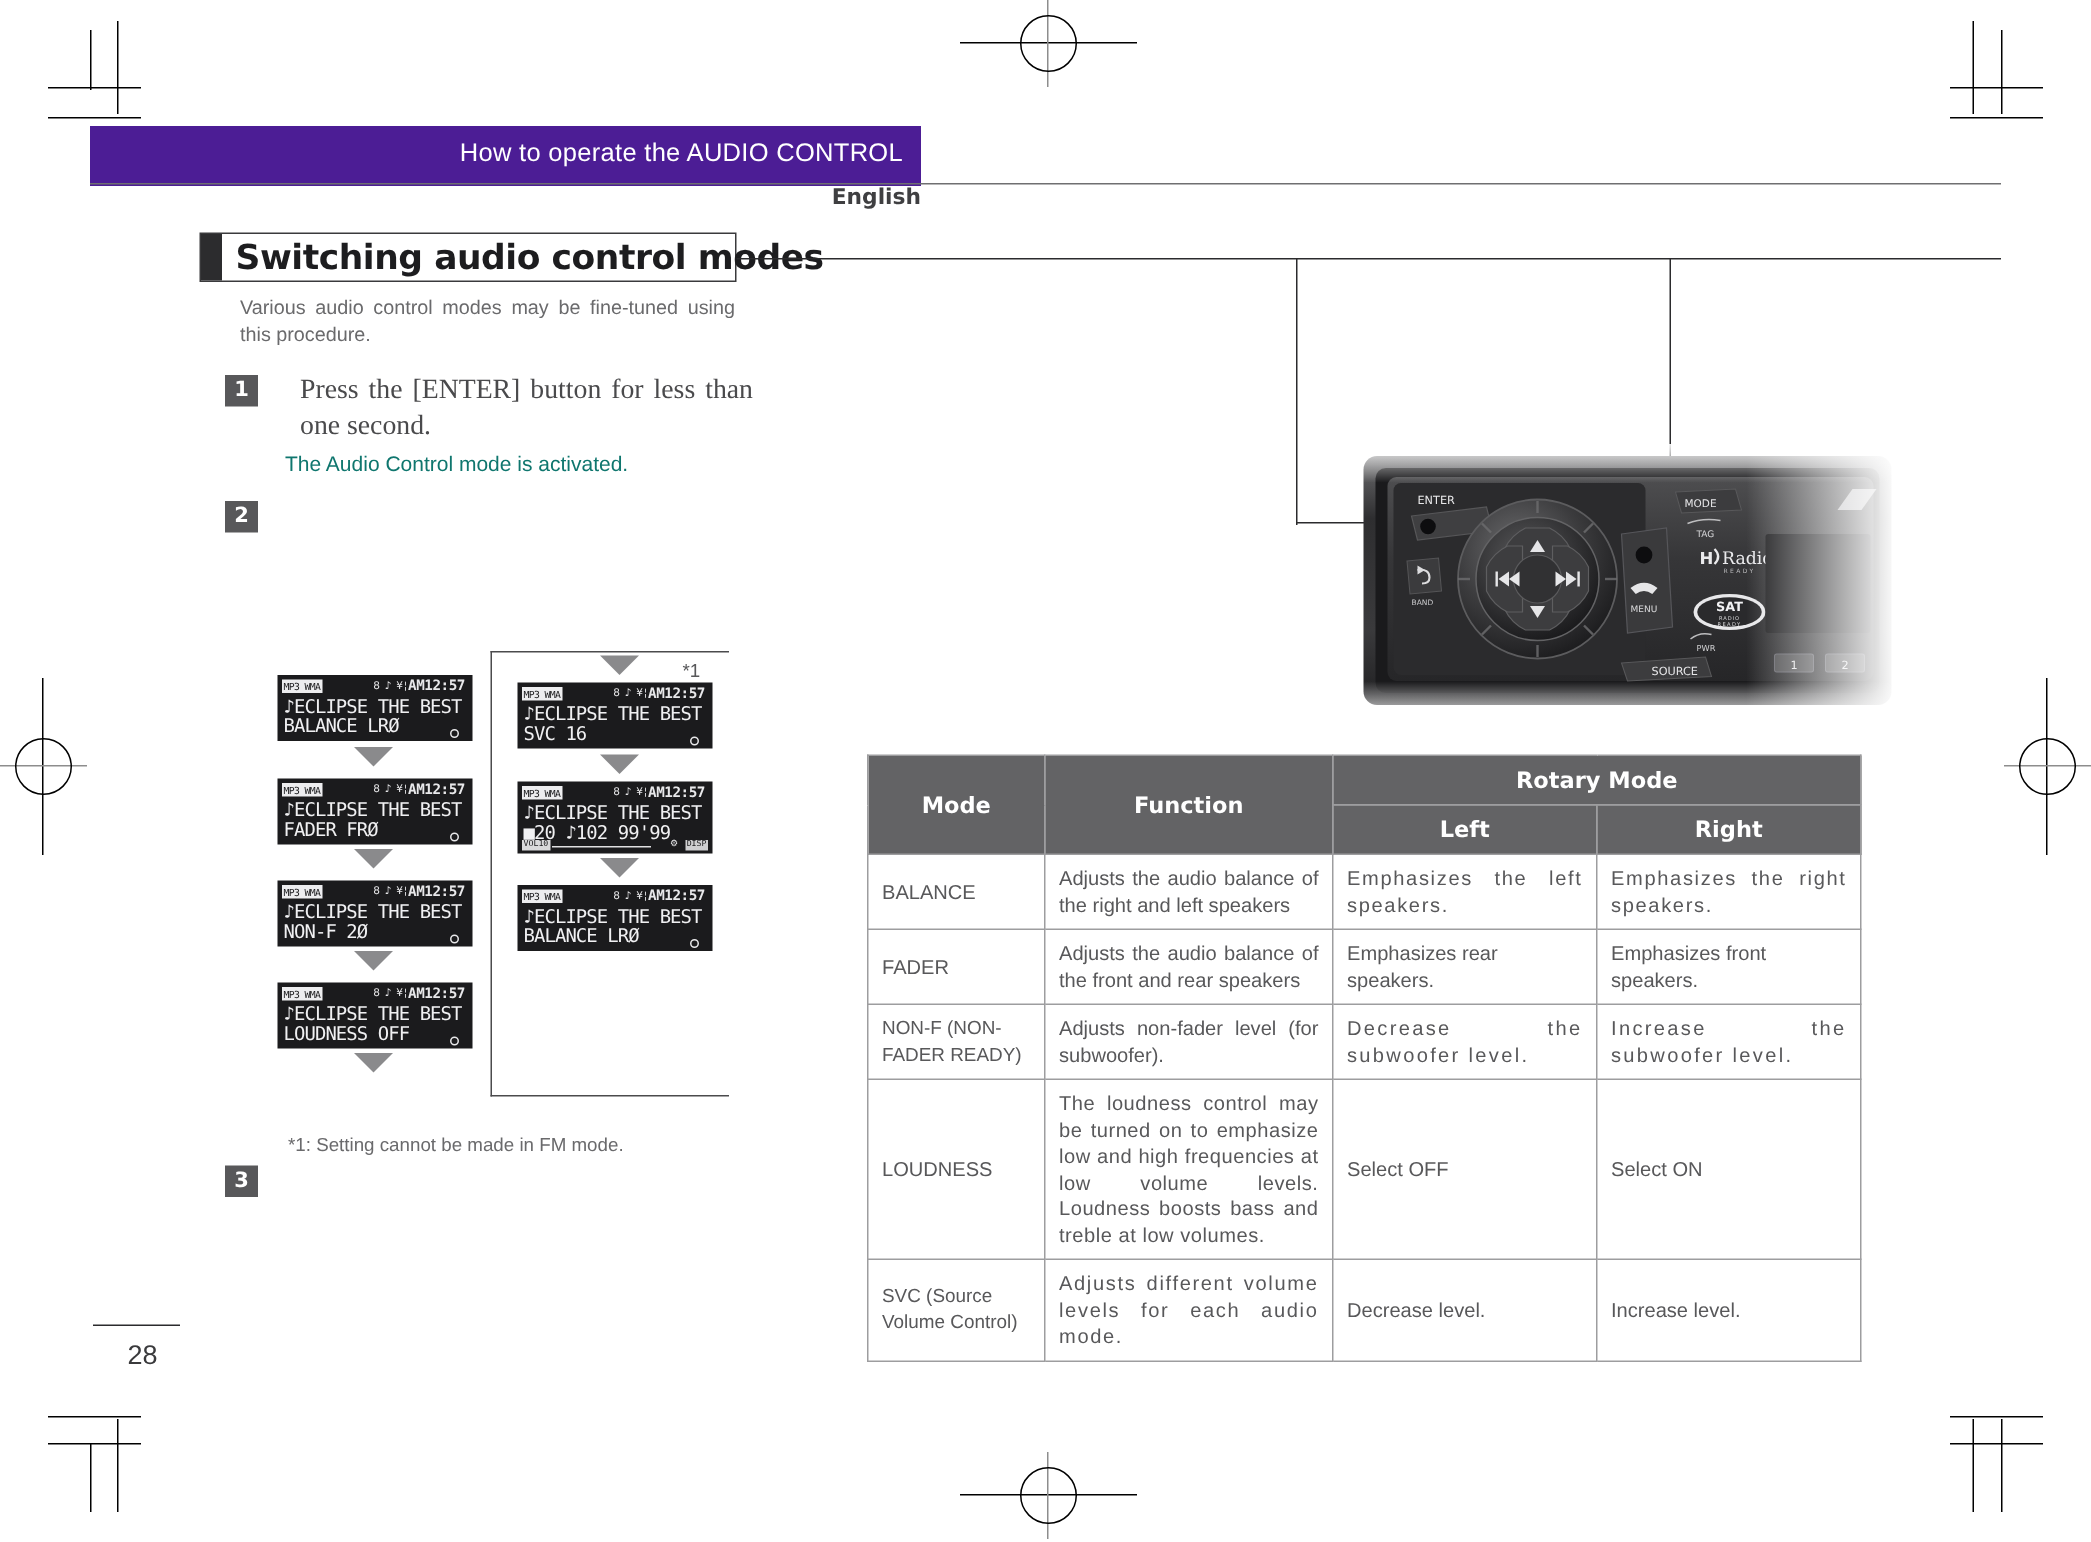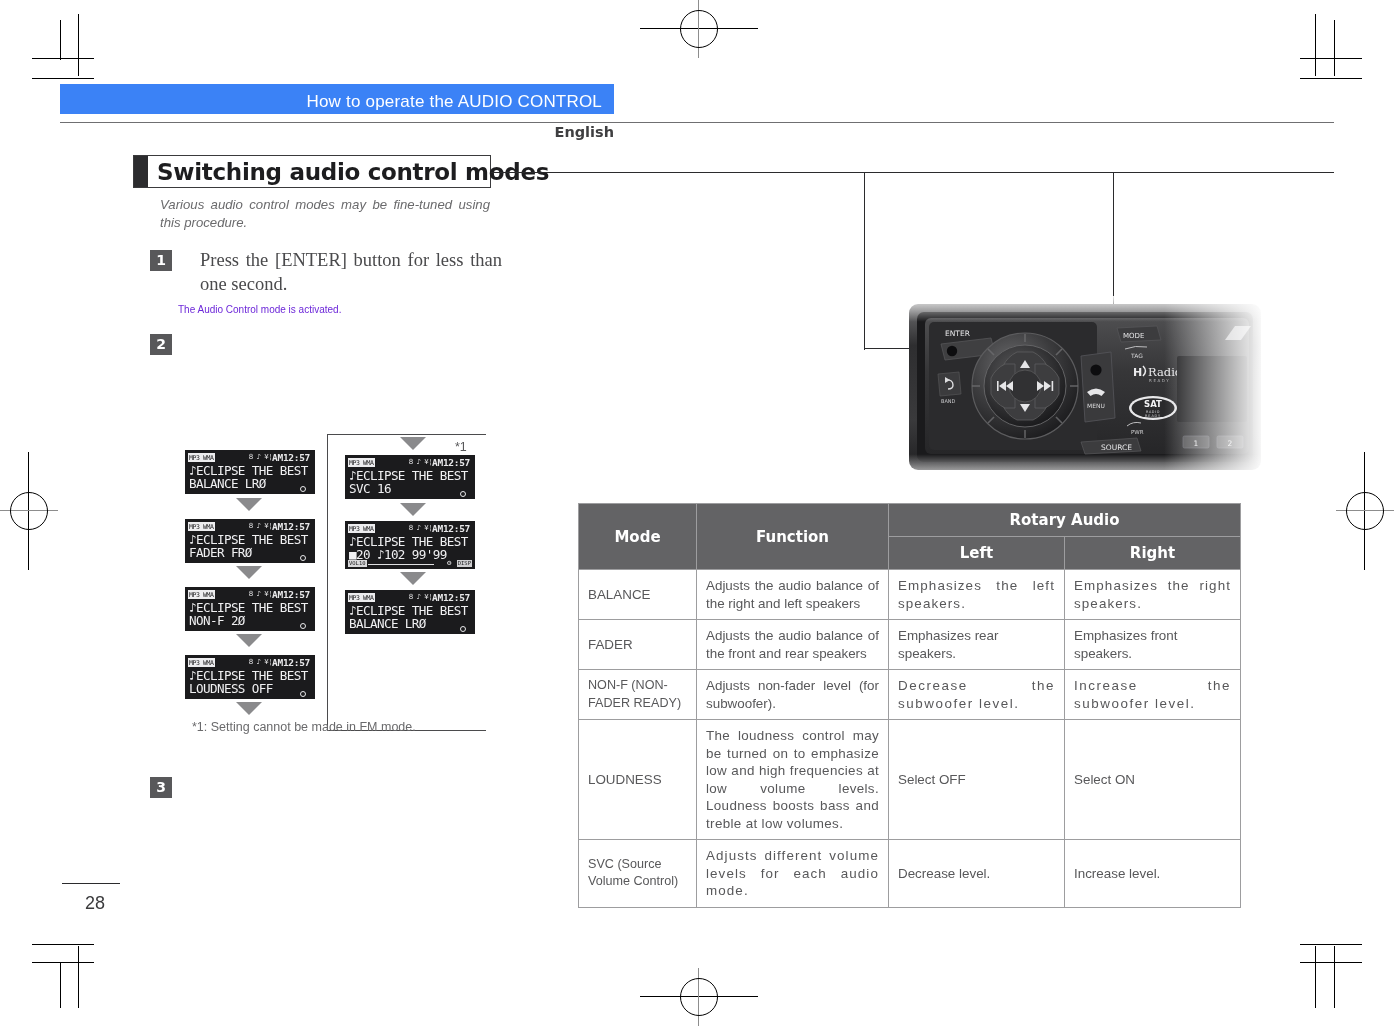--- a/index.html
+++ b/index.html
@@ -11,47 +11,47 @@
   .cm{position:absolute;background:#000;}
   .reg{position:absolute;}
   .reg .h{position:absolute;left:0;top:28px;width:118px;height:1.4px;background:#000;}
   .reg .v{position:absolute;left:58px;top:0;width:1.4px;height:58px;background:#8d8d8d;}
   .reg .c{position:absolute;left:40px;top:10px;width:36px;height:36px;border:1.3px solid #000;border-radius:50%;background:transparent;}
   .regv .h{position:absolute;left:28px;top:0;width:1.4px;height:118px;background:#000;}
   .regv .v{position:absolute;left:0;top:58px;height:1.4px;width:58px;background:#8d8d8d;}
   .regv .c{position:absolute;left:10px;top:40px;width:36px;height:36px;border:1.3px solid #000;border-radius:50%;}
 
   
-  .hdr-band{left:60px;top:84px;width:554px;height:30px;background:#3b82f6;}
+  .hdr-band{left:60px;top:84px;width:554px;height:40px;background:#4c1d95;}
   .hdr-title{position:absolute;right:12px;top:8px;color:#fff;font-size:17px;letter-spacing:.2px;
              font-family:"Liberation Sans",sans-serif;white-space:nowrap;}
   .hdr-rule{left:60px;top:122px;width:1274px;height:1.2px;background:#6f6f71;}
   .lang{left:0;top:124px;width:614px;text-align:right;font-size:14.5px;color:#3f3f41;font-weight:bold;
         font-family:"DejaVu Sans",sans-serif;}
 
   
   .sec{left:133px;top:155px;width:358px;height:33px;border:1.4px solid #3a3a3c;background:#fff;box-sizing:border-box;}
   .sec .tab{position:absolute;left:0;top:0;width:14px;height:100%;background:#2c2c2e;}
   .sec .txt{position:absolute;left:23px;top:3px;font-size:23px;font-weight:bold;color:#1d1d1f;
             font-family:"DejaVu Sans",sans-serif;letter-spacing:-.3px;white-space:nowrap;}
 
   
   .ll{position:absolute;background:#2b2b2d;}
 
   .intro{left:160px;top:196px;width:330px;font-size:13.2px;line-height:18px;color:#6a6a6c;
-         text-align:justify;font-style:italic;}
+         text-align:justify;}
 
   
   .step{position:absolute;width:352px;}
   .num{position:absolute;left:0;top:2px;width:22px;height:21px;background:#58585a;color:#fff;
        font-size:14px;font-weight:bold;text-align:center;line-height:21px;
        font-family:"DejaVu Sans",sans-serif;}
   .stitle{margin-left:50px;font-size:18.5px;line-height:24px;color:#4a4a4c;text-align:justify;
           font-family:Liberation Serif, serif;}
-  .sbody{margin-left:28px;margin-top:5px;font-size:10px;line-height:17px;color:#6d28d9;text-align:justify;}
+  .sbody{margin-left:40px;margin-top:5px;font-size:14px;line-height:17px;color:#0f766e;text-align:justify;}
 
   
   .lcd{position:absolute;width:130px;height:44px;background:#1b1b1d;}
   .lcd .bar{position:absolute;left:3px;top:3px;right:3px;height:9px;}
   .lcd .fmt{position:absolute;left:0;top:0;background:#ededef;color:#1b1b1d;font-size:6.5px;
             font-family:"DejaVu Sans Mono",monospace;letter-spacing:-.4px;padding:1px 1px 0 1px;line-height:8px;}
   .lcd .ico{position:absolute;right:40px;top:0;color:#e8e8ea;font-size:7px;letter-spacing:.5px;
             font-family:"DejaVu Sans",sans-serif;line-height:9px;white-space:nowrap;}
   .lcd .clk{position:absolute;right:2px;top:-1px;color:#e8e8ea;font-size:9.5px;font-weight:bold;
             font-family:"DejaVu Sans Mono",monospace;letter-spacing:-.3px;line-height:11px;white-space:nowrap;}
@@ -253,21 +253,21 @@
   <div class="bar">
     <div class="fmt">MP3 WMA</div>
     <div class="ico">8 ♪ ¥¦</div>
     <div class="clk">AM12:57</div>
   </div>
   <div class="l1">♪ECLIPSE THE BEST</div>
   <div class="l2">BALANCE  LRØ</div>
   <div class="dot"></div>
 </div>
 
-<div class="abs fnote" style="left:192px;top:720px;">*1: Setting cannot be made in FM mode.</div>
+<div class="abs fnote" style="left:192px;top:756px;">*1: Setting cannot be made in FM mode.</div>
 
 <div class="step" style="left:150px;top:775px;">
   <div class="num">3</div>
 </div>
 
 <div class="unit">
   <svg width="360" height="184" viewBox="0 0 360 184">
     <defs>
       <linearGradient id="bezel" x1="0" y1="0" x2="0" y2="1">
         <stop offset="0%" stop-color="#6e6e70"></stop>
@@ -406,21 +406,21 @@
   <colgroup>
     <col style="width:118px">
       <col style="width:192px">
       <col style="width:176px">
       <col style="width:176px">
   </colgroup>
   <thead>
     <tr>
       <th rowspan="2">Mode</th>
       <th rowspan="2">Function</th>
-      <th colspan="2">Rotary Audio</th>
+      <th colspan="2">Rotary Mode</th>
     </tr>
     <tr>
       <th>Left</th>
       <th>Right</th>
     </tr>
   </thead>
   <tbody>
     <tr>
       <td class="mode">BALANCE</td>
       <td class="jst">Adjusts the audio balance of the right and left speakers</td>

